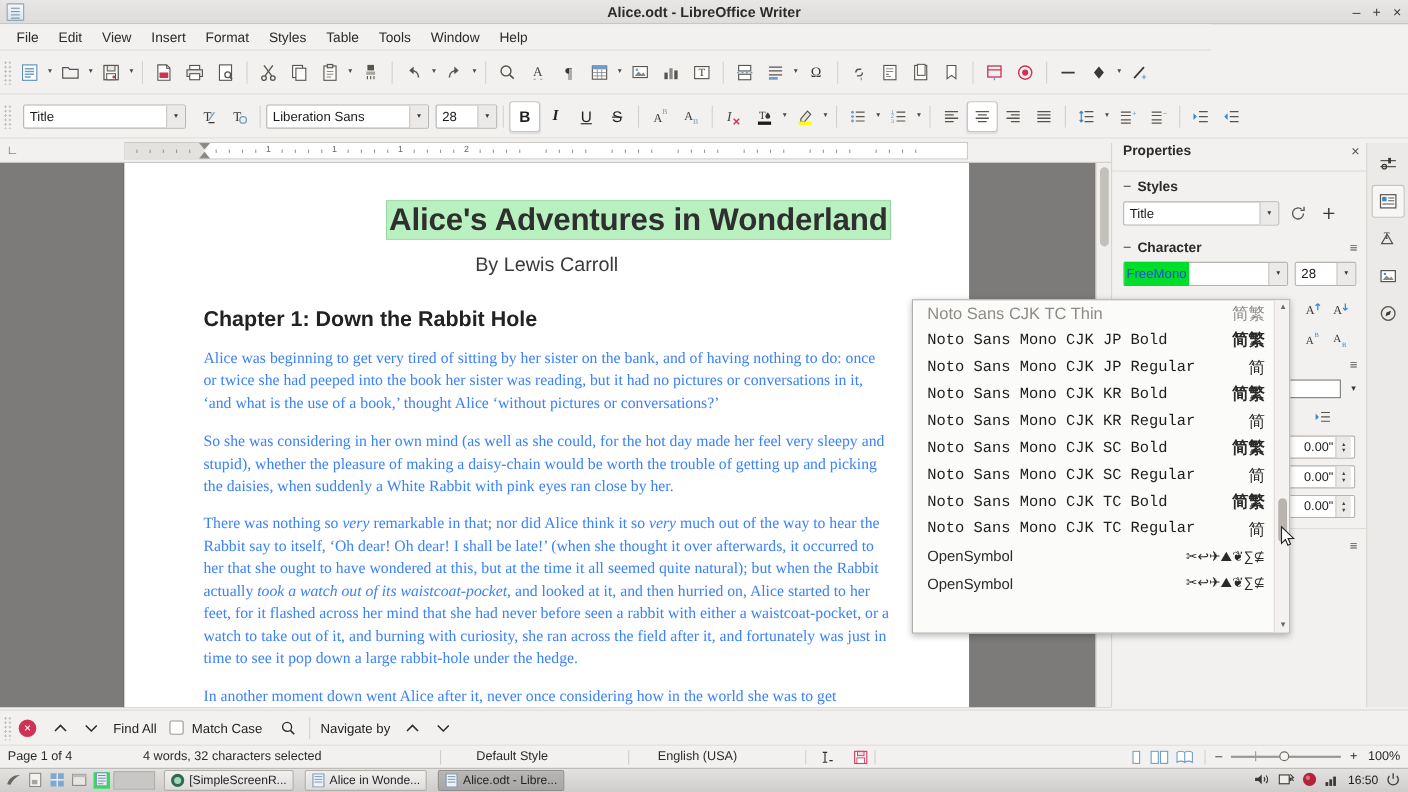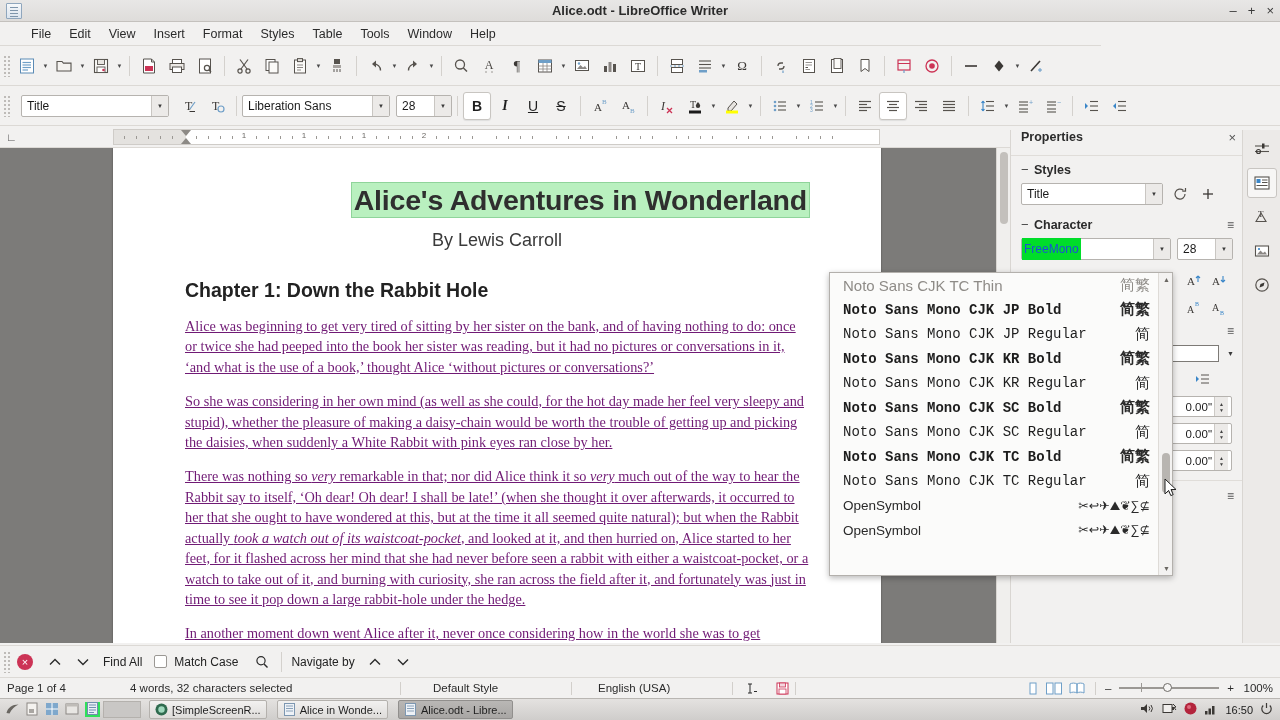--- a/index.html
+++ b/index.html
@@ -36,21 +36,21 @@
     position: absolute; left: 0; right: 0; text-align: center;
     font-weight: bold; font-size: 13px; color: #2b2b2b;
   }
   .winbtns { position: absolute; right: 6px; display: flex; gap: 11px; align-items: center; }
   .winbtns span { font-size: 13px; color: #3a3a3a; line-height: 1; cursor: default; }
 
   
   .menubar {
     position: absolute; left: 0; top: 22px; width: 1101px; height: 24px;
     background: #f2f1f0; border-bottom: 1px solid #dcd9d5;
-    display: flex; align-items: center; padding-left: 22px;
+    display: flex; align-items: center; padding-left: 6px;
   }
   .menubar .mi { padding: 3px 9px; font-size: 12.5px; color: #2b2b2b; border-radius: 2px; }
 
   
   .toolbar {
     position: absolute; left: 0; width: 1280px;
     background: #f2f1f0; border-bottom: 1px solid #dcd9d5;
     display: flex; align-items: center;
   }
   .tb1 { top: 46px; height: 40px; }
@@ -121,22 +121,22 @@
   }
   .page-inner { padding: 36px 72px 0 72px; }
   .doc-title {
     text-align: right; font-size: 28.5px; font-weight: bold; color: #2f2f2f;
     letter-spacing: -.2px; line-height: 1.15;
   }
   .doc-title span.sel { background: #b9f0bf; padding: 1px 2px; outline: 1px solid #8fd49a; }
   .doc-sub { text-align: center; font-size: 18px; color: #3a3a3a; margin-top: 13px; }
   .doc-h2 { font-size: 19.5px; font-weight: bold; color: #222; margin-top: 28px; }
   .doc-p {
-    font-family: "Liberation Serif", serif; font-size: 14.3px; color: #701a75;
-    line-height: 1.43; margin-top: 14px; text-align: left; text-decoration: underline;
+    font-family: "Liberation Serif", serif; font-size: 14.3px; color: #3b82f6;
+    line-height: 1.43; margin-top: 14px; text-align: left;
   }
   .doc-p i { font-style: italic; }
 
   
   .vscroll {
     position: absolute; right: 0; top: 148px; width: 14px; height: 495px;
     background: #f0efed; border-left: 1px solid #d9d6d2;
   }
   .vscroll .thumb {
     position: absolute; left: 3px; top: 4px; width: 8px; height: 72px;
@@ -199,21 +199,21 @@
     background: #fbfbfa; border: 1px solid #b3b0ac; box-shadow: 0 2px 6px rgba(0,0,0,.28);
     z-index: 40; overflow: hidden;
   }
   .fontpop .list { position: absolute; left: 0; top: 0; right: 14px; bottom: 0; }
   .fi { display: flex; align-items: center; height: 24.5px; padding: 0 8px 0 13px; }
   .fi .nm { font-size: 15px; white-space: nowrap; }
   .fi .sample { margin-left: auto; font-size: 15px; color: #2a2a2a; }
   .fi.grey .nm { color: #8e8b87; }
   .fi.grey .sample { color: #8e8b87; }
   .fi .nm.mono { font-family: "Liberation Mono", monospace; font-size: 14px; color: #1d1d1d; }
-  .fi .nm.mono.b { font-weight: bold; }
+  .fi .nm.mono.b { font-weight: normal; }
   .fi .nm.sym { font-family: "Liberation Sans", sans-serif; font-size: 13.5px; color: #2a2a2a; }
   .fi .sample.sym { font-size: 12.5px; letter-spacing: 0px; }
   .fontpop .sbar {
     position: absolute; right: 0; top: 0; width: 14px; bottom: 0;
     background: #f3f2f1; border-left: 1px solid #dedbd7;
   }
   .fontpop .sbar .th {
     position: absolute; left: 3px; top: 180px; width: 8px; height: 40px;
     background: #b8b5b1; border-radius: 4px;
   }

